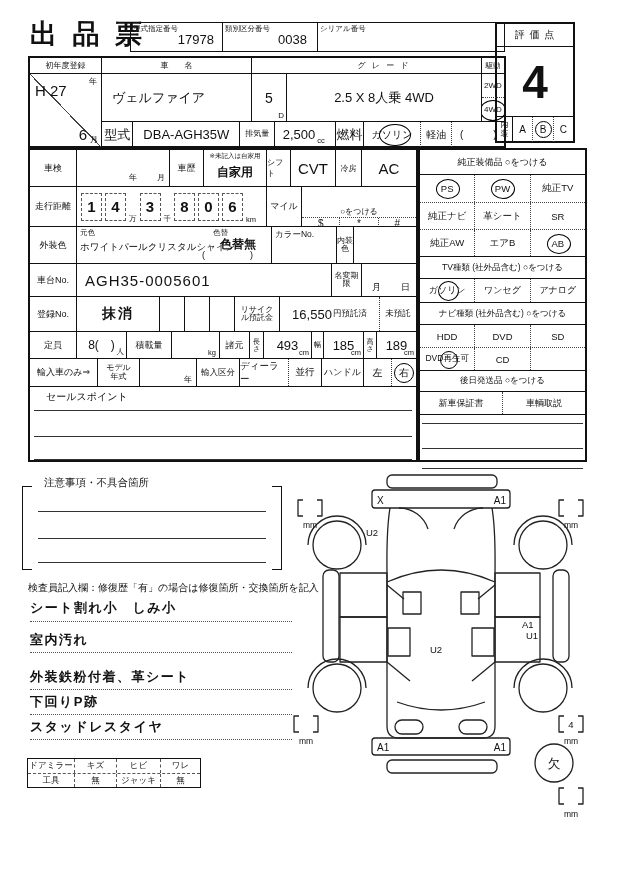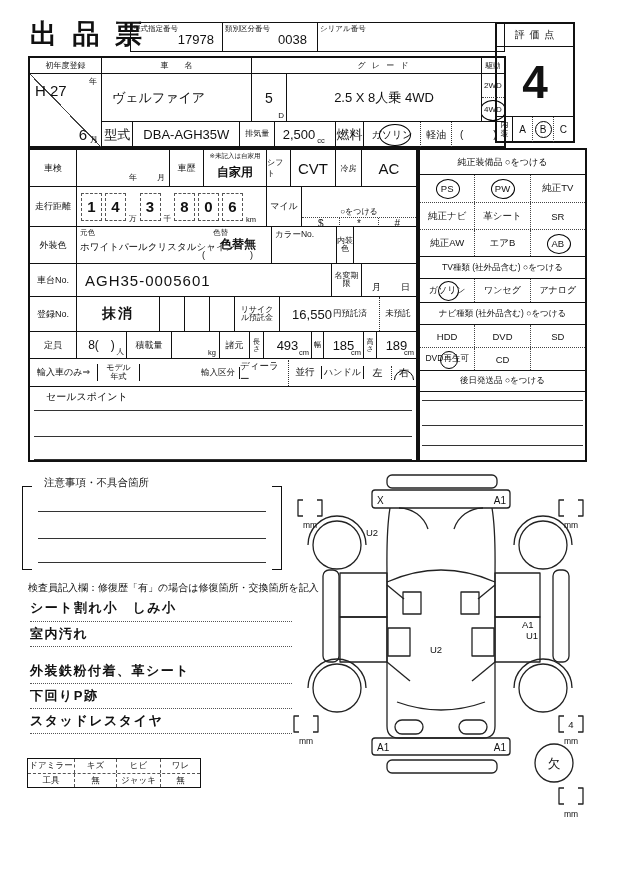--- a/index.html
+++ b/index.html
@@ -231,21 +231,21 @@
         <span>185</span>
         <span style="position:absolute;right:2px;bottom:1px;font-size:7.5px;">cm</span>
       </div>
       <div class="c vert" style="width:13px;font-size:7px;">高さ</div>
       <div class="c last" style="width:39px;font-size:13px;">
         <span>189</span>
         <span style="position:absolute;right:2px;bottom:1px;font-size:7.5px;">cm</span>
       </div>
     </div>
 
-    <div class="row" style="top:209px;width:386px;height:28px;align-items:center;">
+    <div class="row" style="top:209px;width:386px;height:28px;">
       <div class="c" style="width:67px;font-size:9px;border-right:none;">輸入車のみ⇒</div>
       <div class="c vert" style="width:43px;font-size:8px;border-left:1px solid #111;padding:0 6px;">モデル年式</div>
       <div class="c" style="width:57px;">
         <span style="position:absolute;right:4px;bottom:1px;font-size:8px;">年</span>
       </div>
       <div class="c" style="width:43px;font-size:8.5px;">輸入区分</div>
       <div class="c dotR" style="width:49px;font-size:9.5px;">ディーラー</div>
       <div class="c" style="width:33px;font-size:9.5px;">並行</div>
       <div class="c" style="width:42px;font-size:9px;">ハンドル</div>
       <div class="c dotR" style="width:28px;font-size:10px;">左</div>
@@ -310,20 +310,24 @@
     <div style="height:22px;display:flex;border-bottom:1.5px solid #111;">
       <div class="ccell" style="flex:1;border-right:1px dotted #444;font-size:8.5px;position:relative;">
         <span>DVD再生可</span>
         <span class="mark" style="left:20px;top:3px;width:16px;height:16px;"></span>
       </div>
       <div class="ccell" style="flex:1;border-right:1px dotted #444;font-size:9.5px;">CD</div>
       <div class="ccell" style="flex:1;font-size:9.5px;"></div>
     </div>
 
     <div class="ccell" style="height:20px;border-bottom:1px solid #111;font-size:8.5px;">後日発送品 ○をつける</div>
+    <div style="height:22px;display:flex;border-bottom:1.5px solid #111;">
+      <div class="ccell" style="flex:1;border-right:1px dotted #444;font-size:9px;">新車保証書</div>
+      <div class="ccell" style="flex:1;font-size:9px;">車輌取説</div>
+    </div>
 
     <div style="position:relative;height:57px;">
       <div class="line" style="left:2px;top:8px;width:161px;"></div>
       <div class="line" style="left:2px;top:33px;width:161px;"></div>
       <div class="line" style="left:2px;top:53px;width:161px;"></div>
     </div>
   </div>
 
   <div class="abs" style="left:44px;top:476px;font-size:10.5px;">注意事項・不具合箇所</div>
   <div class="abs" style="left:22px;top:486px;width:10px;height:84px;border-left:1.5px solid #111;">
@@ -333,21 +337,21 @@
   <div class="abs" style="left:272px;top:486px;width:10px;height:84px;border-right:1.5px solid #111;">
     <div style="position:absolute;right:0;top:0;width:9px;border-top:1.5px solid #111;"></div>
     <div style="position:absolute;right:0;bottom:0;width:9px;border-bottom:1.5px solid #111;"></div>
   </div>
   <div class="line" style="left:38px;top:511px;width:228px;"></div>
   <div class="line" style="left:38px;top:538px;width:228px;"></div>
   <div class="line" style="left:38px;top:562px;width:228px;"></div>
 
   <div class="abs" style="left:28px;top:581px;font-size:10px;">検査員記入欄：修復歴「有」の場合は修復箇所・交換箇所を記入</div>
   <div class="abs" style="left:30px;top:599px;width:262px;">
-    <div class="dotline" style="border-top:none;border-bottom:1.5px dotted #555;height:22px;margin-bottom:3px;
+    <div class="dotline" style="border-top:none;border-bottom:1.5px dotted #555;height:22px;margin-bottom:9px;
          font-size:13px;font-weight:bold;letter-spacing:1.5px;white-space:pre;">シート割れ小　しみ小</div>
     <div style="border-bottom:1.5px dotted #555;height:21px;margin-bottom:15px;font-size:13px;font-weight:bold;letter-spacing:1.5px;">室内汚れ</div>
     <div style="border-bottom:1.5px dotted #555;height:21px;margin-bottom:3px;font-size:13px;font-weight:bold;letter-spacing:1.5px;">外装鉄粉付着、革シート</div>
     <div style="border-bottom:1.5px dotted #555;height:21px;margin-bottom:3px;font-size:13px;font-weight:bold;letter-spacing:1.5px;">下回りP跡</div>
     <div style="border-bottom:1.5px dotted #555;height:21px;font-size:13px;font-weight:bold;letter-spacing:1.5px;">スタッドレスタイヤ</div>
   </div>
 
   <div class="abs bx" style="left:27px;top:758px;width:174px;height:30px;">
     <div style="height:14px;display:flex;border-bottom:1px dashed #555;">
       <div class="ccell" style="width:46px;border-right:1px dashed #555;font-size:8.5px;">ドアミラー</div>

